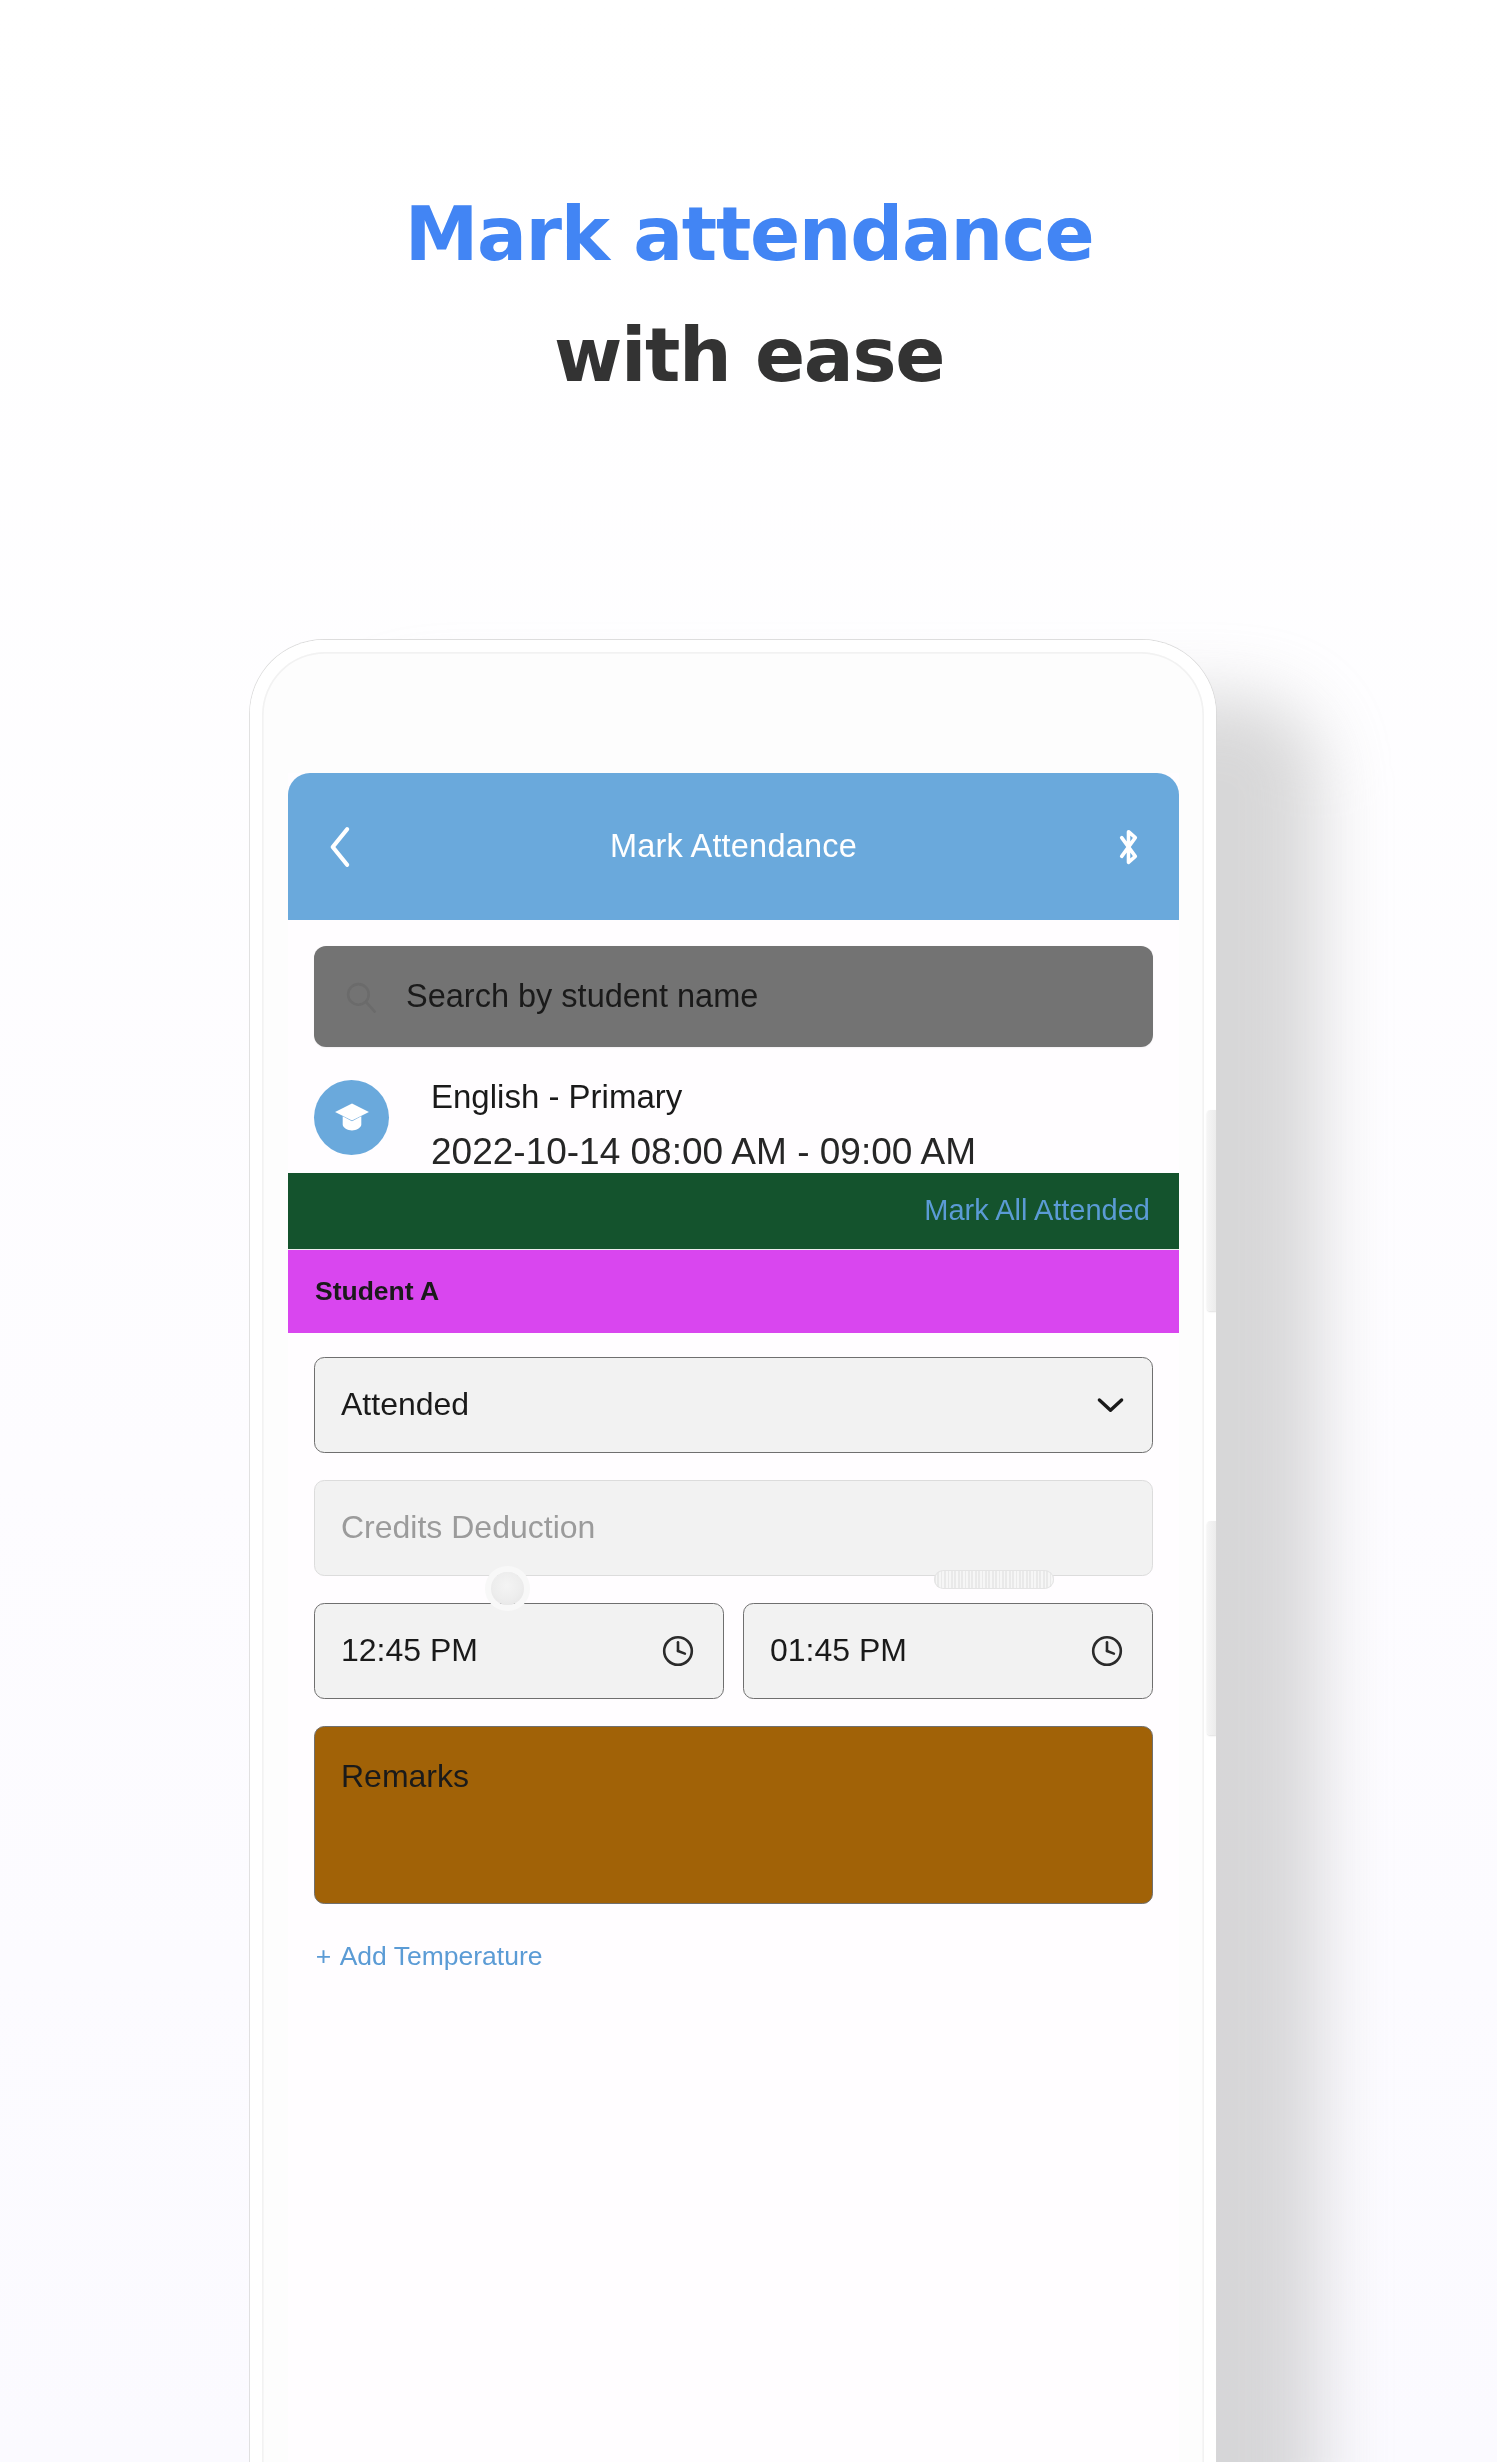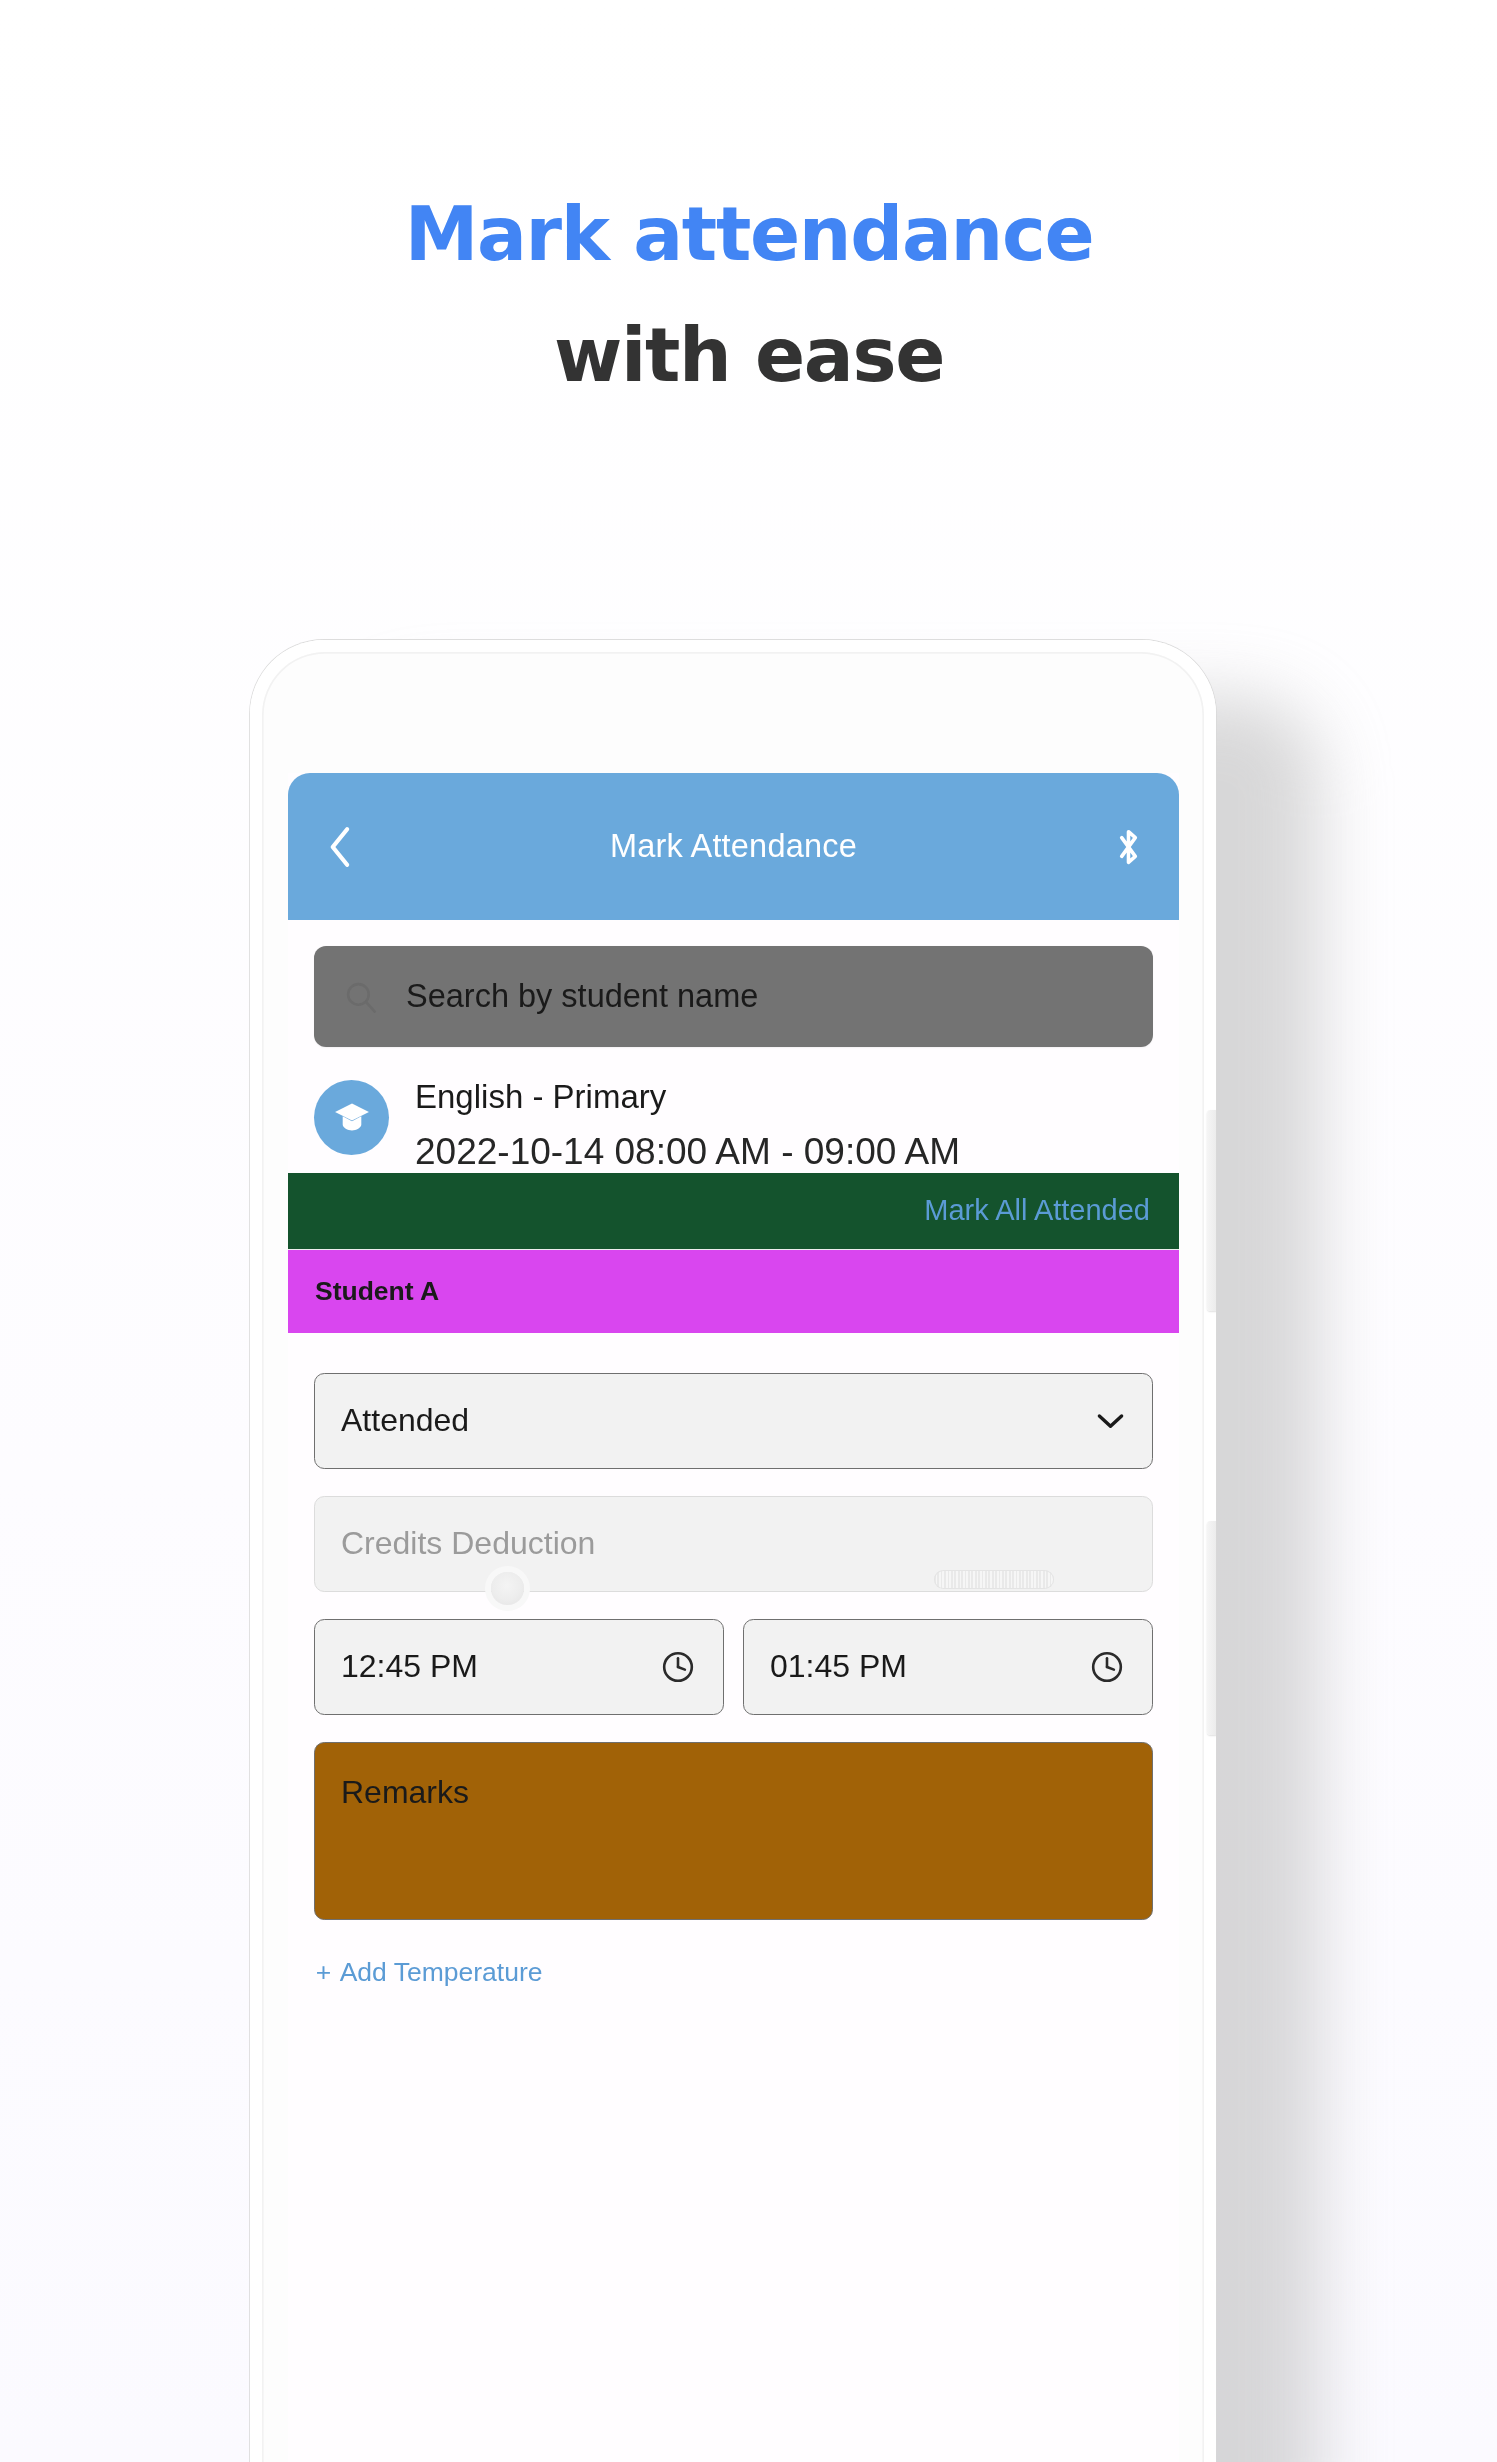--- a/index.html
+++ b/index.html
@@ -185,20 +185,21 @@
     font-size: 32.5px;
     color: #1a1a1a;
   }
 
   
   .class-card {
     padding: 5.1px 26px 0 26px;
     display: flex;
     align-items: flex-start;
     background: #fffdff;
+    gap: 16px;
   }
   .class-avatar {
     width: 75px;
     height: 75px;
     border-radius: 50%;
     background: #6aa9dc;
     display: flex;
     align-items: center;
     justify-content: center;
     flex: none;
@@ -231,21 +232,21 @@
   
   .student-band {
     background: #d946ef;
     padding: 26px 27px;
     font-size: 26.5px;
     font-weight: bold;
     color: #1a1a1a;
   }
 
   
-  .form-area { padding: 40px 26px 0 26px; background: #fffdff; }
+  .form-area { padding: 24px 26px 0 26px; background: #fffdff; }
 
   .field {
     height: 96px;
     border-radius: 10.3px;
     background: #f2f2f2;
     border: 1.7px solid #6f6f6f;
     display: flex;
     align-items: center;
     padding: 0 26px;
     box-sizing: border-box;

